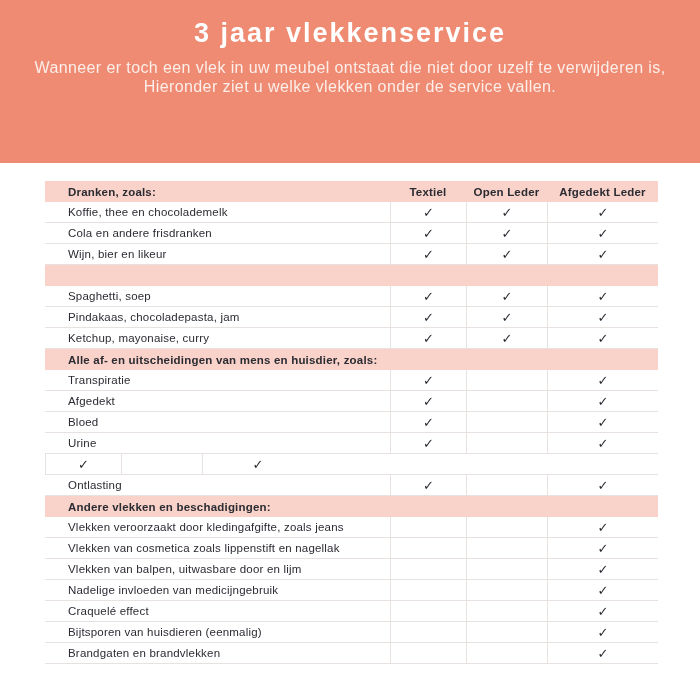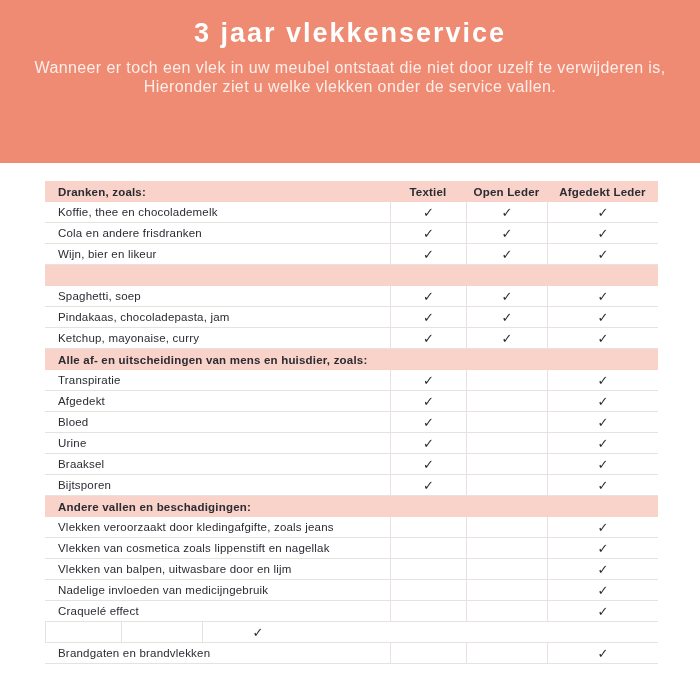--- a/index.html
+++ b/index.html
@@ -55,21 +55,21 @@
   .r.sec {
     background: #f9d3c9;
     border-bottom: none;
   }
   .cell {
     display: flex;
     align-items: center;
   }
   .lb {
     width: 345px;
-    padding-left: 13px;
+    padding-left: 23px;
     white-space: nowrap;
     overflow: visible;
   }
   .c1 { width: 76px; }
   .c2 { width: 81px; }
   .c3 { width: 111px; }
   .c1, .c2, .c3 { justify-content: center; }
   .r:not(.sec) .c1,
   .r:not(.sec) .c2,
   .r:not(.sec) .c3 { border-left: 1px solid #e7e2e0; }
@@ -166,34 +166,33 @@
     <div class="cell c2 ck"></div>
     <div class="cell c3 ck">✓</div>
   </div>
   <div class="r">
     <div class="cell lb">Urine</div>
     <div class="cell c1 ck">✓</div>
     <div class="cell c2 ck"></div>
     <div class="cell c3 ck">✓</div>
   </div>
   <div class="r">
-    <div class="cell lb">Braaksel</div>
-    <div class="cell c1 ck">✓</div>
-    <div class="cell c2 ck"></div>
-    <div class="cell c3 ck">✓</div>
-  </div>
-  <div class="r">
-    <div class="cell lb">Bijtsporen</div>
-    <div class="cell c1 ck">✓</div>
-    <div class="cell c2 ck"></div>
-    <div class="cell c3 ck">✓</div>
-  </div>
-
-  <div class="r sec">
-    <div class="cell lb">Andere vallen en beschadigingen:</div>
+    <div class="cell c1 ck">✓</div>
+    <div class="cell c2 ck"></div>
+    <div class="cell c3 ck">✓</div>
+  </div>
+  <div class="r">
+    <div class="cell lb">Ontlasting</div>
+    <div class="cell c1 ck">✓</div>
+    <div class="cell c2 ck"></div>
+    <div class="cell c3 ck">✓</div>
+  </div>
+
+  <div class="r sec">
+    <div class="cell lb">Andere vlekken en beschadigingen:</div>
     <div class="cell c1"></div>
       <div class="cell c2"></div>
       <div class="cell c3"></div>
   </div>
 
   <div class="r">
     <div class="cell lb">Vlekken veroorzaakt door kledingafgifte, zoals jeans</div>
     <div class="cell c1 ck"></div>
     <div class="cell c2 ck"></div>
     <div class="cell c3 ck">✓</div>
@@ -216,20 +215,21 @@
     <div class="cell c2 ck"></div>
     <div class="cell c3 ck">✓</div>
   </div>
   <div class="r">
     <div class="cell lb">Craquelé effect</div>
     <div class="cell c1 ck"></div>
     <div class="cell c2 ck"></div>
     <div class="cell c3 ck">✓</div>
   </div>
   <div class="r">
+    <div class="cell lb">Bijtsporen van huisdieren (eenmalig)</div>
     <div class="cell c1 ck"></div>
     <div class="cell c2 ck"></div>
     <div class="cell c3 ck">✓</div>
   </div>
   <div class="r">
     <div class="cell lb">Brandgaten en brandvlekken</div>
     <div class="cell c1 ck"></div>
     <div class="cell c2 ck"></div>
     <div class="cell c3 ck">✓</div>
   </div>

